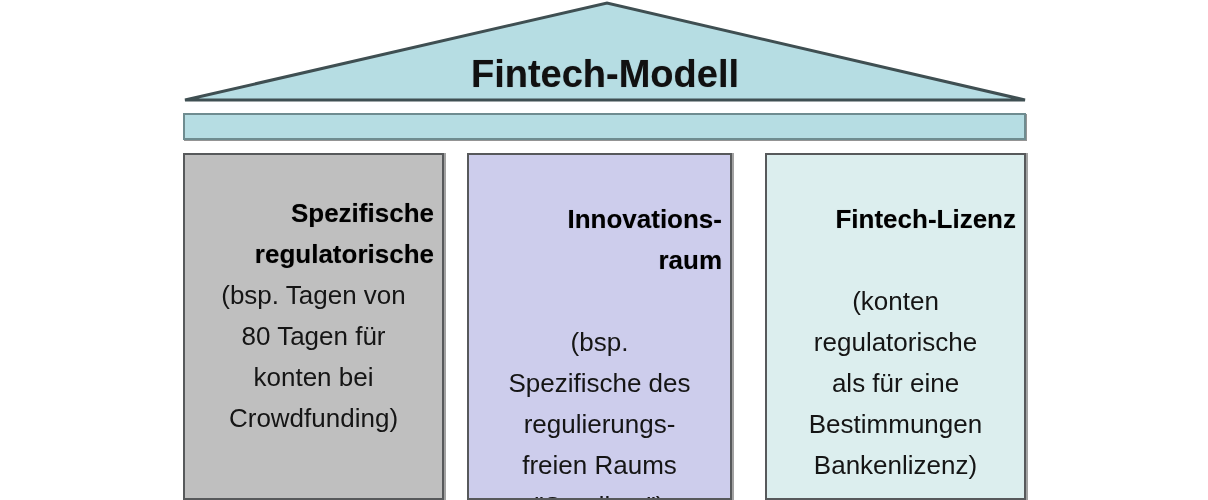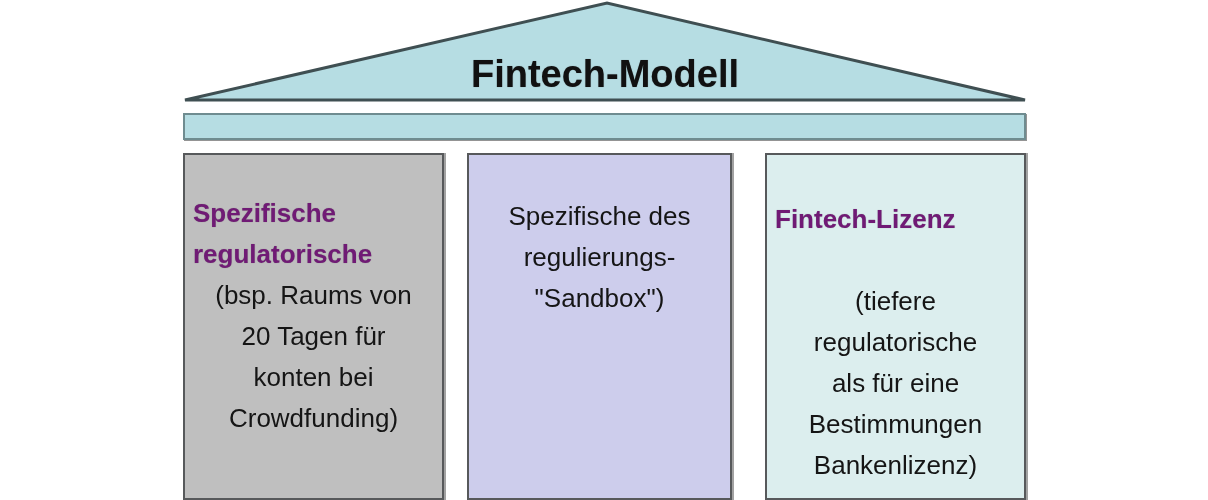--- a/index.html
+++ b/index.html
@@ -74,25 +74,25 @@
     box-shadow: 2px 0 0 rgba(70,70,70,0.5);
     overflow: hidden;
     padding: 0 8px;
   }
   .col-1 { left: 0px;   width: 261px; background: #bfbfbf; }
   .col-2 { left: 284px; width: 265px; background: #cdcdec; }
   .col-3 { left: 582px; width: 261px; background: #dceeee; }
 
   .col-head {
     margin-top: 38px;
-    text-align: left;
+    text-align: right;
     font-size: 26px;
     font-weight: bold;
     line-height: 41px;
-    color: #701a75;
+    color: #000000;
     text-shadow: 0 0 1px rgba(0,0,0,0.3);
   }
   .col-2 .col-head,
   .col-3 .col-head { margin-top: 44px; }
 
   .col-body {
     text-align: center;
     font-size: 26px;
     font-weight: normal;
     line-height: 41px;
@@ -120,41 +120,47 @@
   <div class="architrave"></div>
 
   <div class="columns">
 
     <div class="column col-1">
       <div class="col-head">
         <span class="ln">Spezifische</span>
         <span class="ln">regulatorische</span>
       </div>
       <div class="col-body">
-        <span class="ln">(bsp. Raums von</span>
-        <span class="ln">20 Tagen für</span>
+        <span class="ln">(bsp. Tagen von</span>
+        <span class="ln">80 Tagen für</span>
         <span class="ln">konten bei</span>
         <span class="ln">Crowdfunding)</span>
       </div>
     </div>
 
     <div class="column col-2">
+      <div class="col-head">
+        <span class="ln">Innovations-</span>
+        <span class="ln">raum</span>
+      </div>
       <div class="col-body">
+        <span class="ln">(bsp.</span>
         <span class="ln">Spezifische des</span>
         <span class="ln">regulierungs-</span>
+        <span class="ln">freien Raums</span>
         <span class="ln">"Sandbox")</span>
       </div>
     </div>
 
     <div class="column col-3">
       <div class="col-head">
         <span class="ln">Fintech-Lizenz</span>
       </div>
       <div class="col-body">
-        <span class="ln">(tiefere</span>
+        <span class="ln">(konten</span>
         <span class="ln">regulatorische</span>
         <span class="ln">als für eine</span>
         <span class="ln">Bestimmungen</span>
         <span class="ln">Bankenlizenz)</span>
       </div>
     </div>
 
   </div>
 </div>
 

